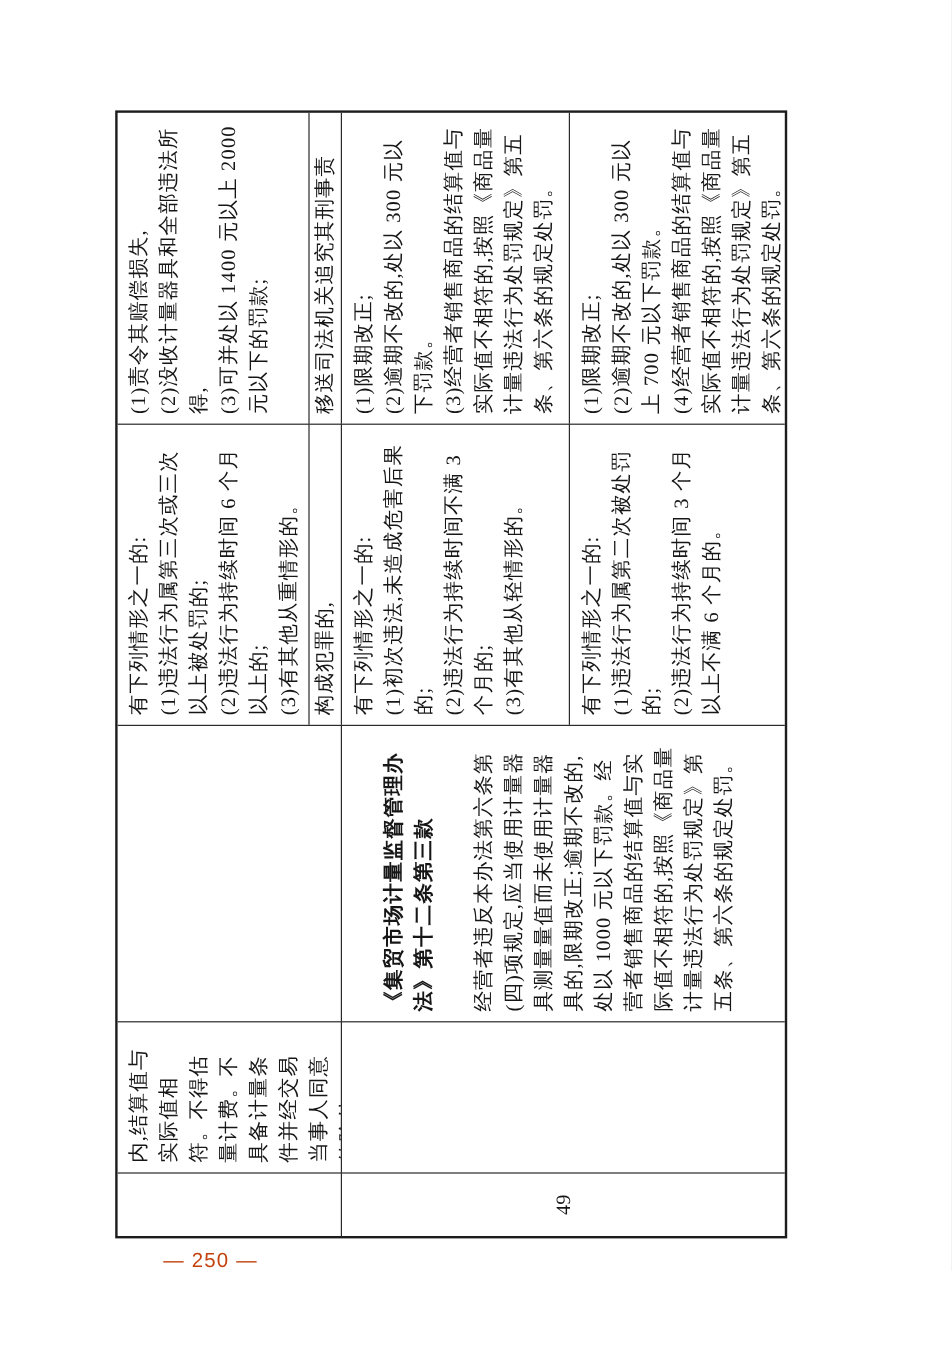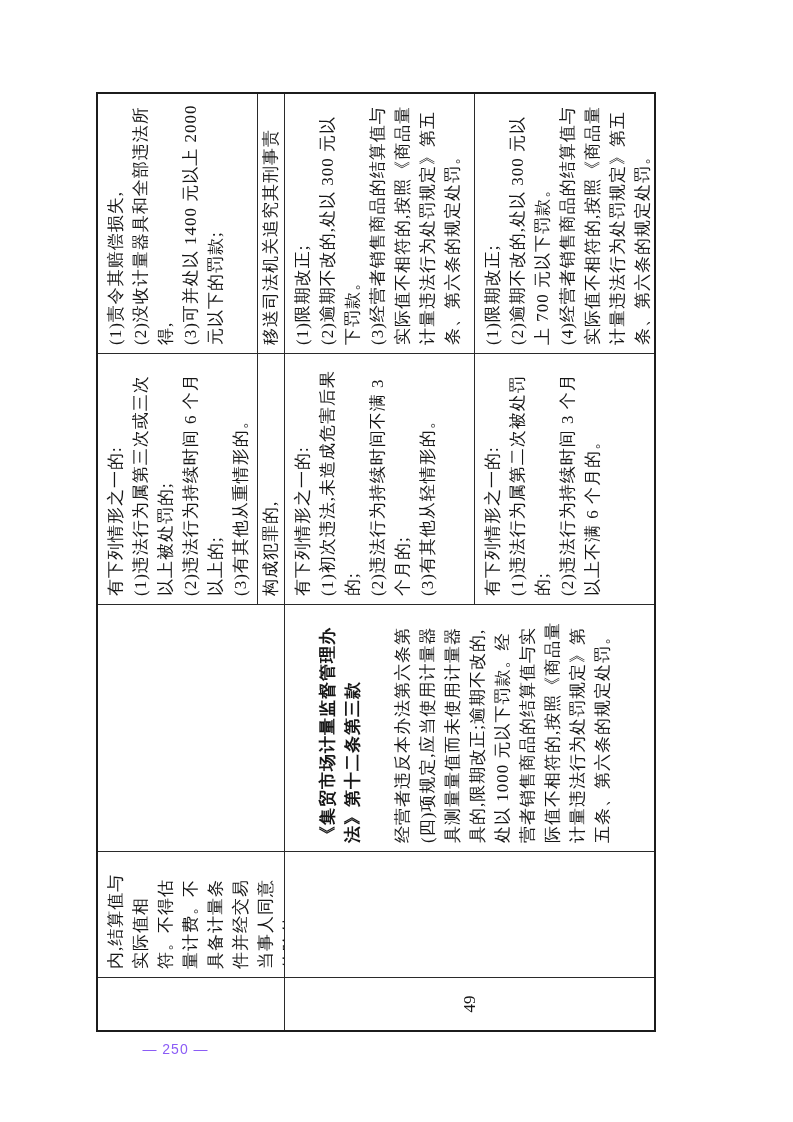--- a/index.html
+++ b/index.html
@@ -48,21 +48,21 @@
   .seq-cell {
     display:flex; align-items:center; justify-content:center;
     padding:0; letter-spacing:0;
   }
   .basis-heading { font-weight:bold; }
   .basis-body { }
   .page-number {
     position:absolute; left:128px; top:1041px; width:95px;
     text-align:center;
     font-family:"Liberation Sans","DejaVu Sans",sans-serif;
-    font-size:14px; letter-spacing:1px; color:#8b5cf6;
+    font-size:17px; letter-spacing:1px; color:#c2410c;
   }
 </style>
 </head>
 <body>
 
 <div class="page">
 
   <div class="table-rotated">
 
     <div class="cell c1a"></div>

